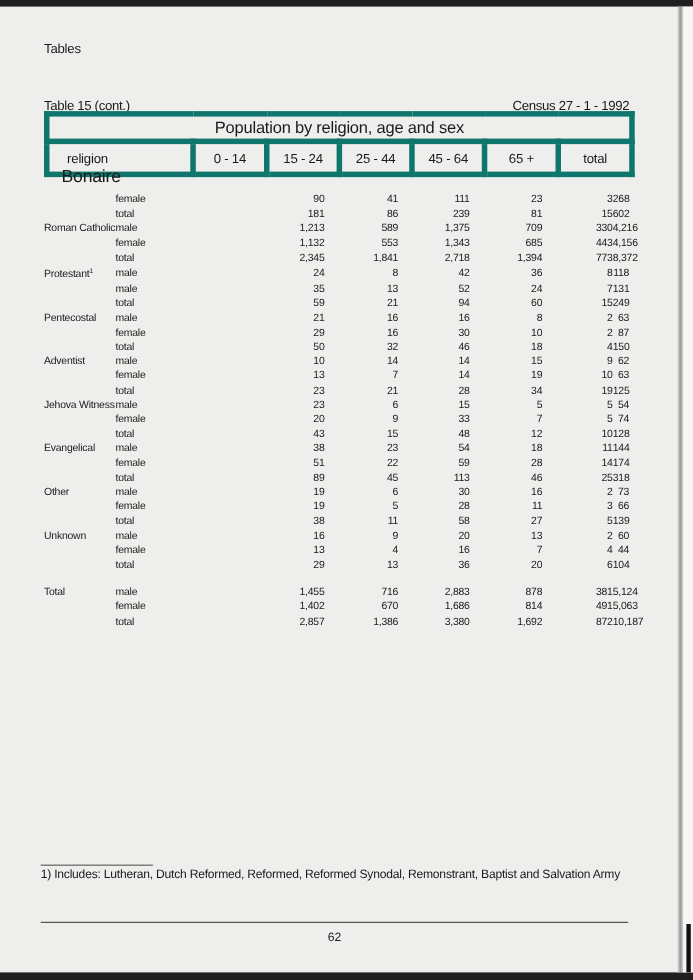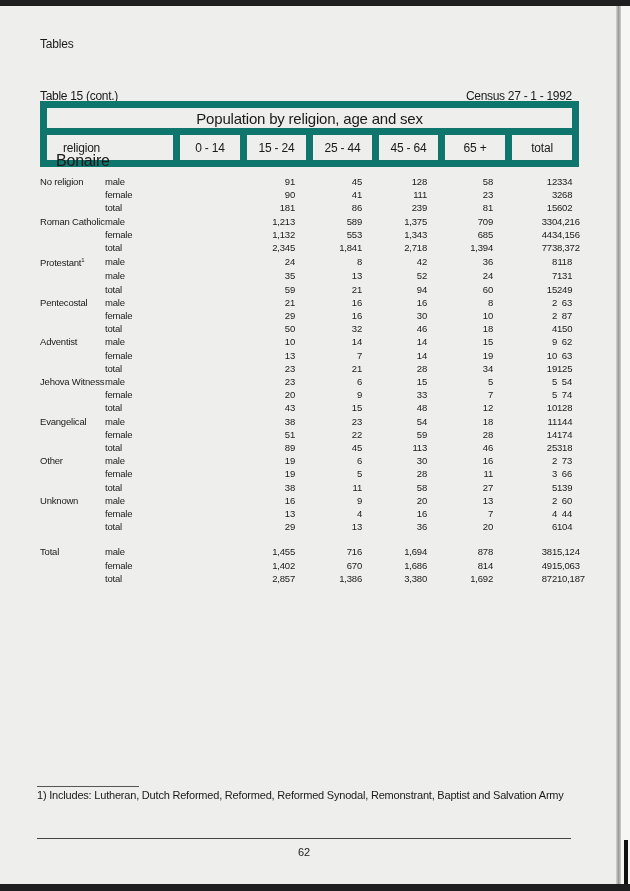--- a/index.html
+++ b/index.html
@@ -30,21 +30,21 @@
   .caption-left {
     position: absolute; left: 40px; top: 89px; font-size: 12px; letter-spacing: -0.3px;
   }
   .caption-right {
     position: absolute; right: 58px; top: 89px; font-size: 12px; letter-spacing: -0.3px;
   }
   .head-table {
     position: absolute; left: 40px; top: 101px; width: 532px;
     border-collapse: collapse; table-layout: fixed;
   }
-  .head-table td { border: 7px solid #0f766e; text-align: center; padding: 0; }
+  .head-table td { border: 5px solid #0f766e; text-align: center; padding: 0; }
   .head-table .title-cell { height: 20px; font-size: 15px; letter-spacing: -0.2px; }
   .head-table .col-cell { height: 25px; font-size: 12px; letter-spacing: -0.2px; }
   .head-table .col-religion { text-align: left; padding-left: 16px; }
   .region {
     position: absolute; left: 56px; top: 152px; font-size: 16px; letter-spacing: -0.2px;
   }
   .body-table {
     position: absolute; left: 40px; top: 175px; width: 532px;
     border-collapse: collapse; table-layout: fixed;
     font-size: 9.5px; letter-spacing: -0.2px;
@@ -113,32 +113,20 @@
       <col style="width:56px">
       <col style="width:66px">
     <col style="width:67px">
       <col style="width:65px">
       <col style="width:66px">
       <col style="width:64px">
     <col style="width:15px">
   </colgroup>
   <tbody id="tbody">
       <tr>
-        <td>No religion</td>
-        <td>male</td>
-        <td></td>
-        <td class="num">91</td>
-        <td class="num">45</td>
-        <td class="num">128</td>
-        <td class="num">58</td>
-        <td class="num">12</td>
-        <td class="num">334</td>
-        <td></td>
-      </tr>
-      <tr>
         <td></td>
         <td>female</td>
         <td></td>
         <td class="num">90</td>
         <td class="num">41</td>
         <td class="num">111</td>
         <td class="num">23</td>
         <td class="num">3</td>
         <td class="num">268</td>
         <td></td>
@@ -445,21 +433,21 @@
       </tr>
       <tr class="gap">
         <td colspan="9"></td>
       </tr>
       <tr>
         <td>Total</td>
         <td>male</td>
         <td></td>
         <td class="num">1,455</td>
         <td class="num">716</td>
-        <td class="num">1,694</td>
+        <td class="num">2,883</td>
         <td class="num">878</td>
         <td class="num">381</td>
         <td class="num">5,124</td>
         <td></td>
       </tr>
       <tr>
         <td></td>
         <td>female</td>
         <td></td>
         <td class="num">1,402</td>

